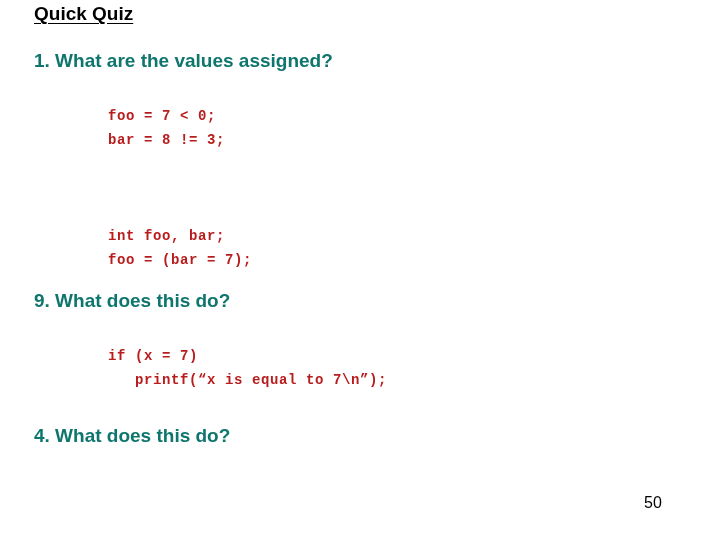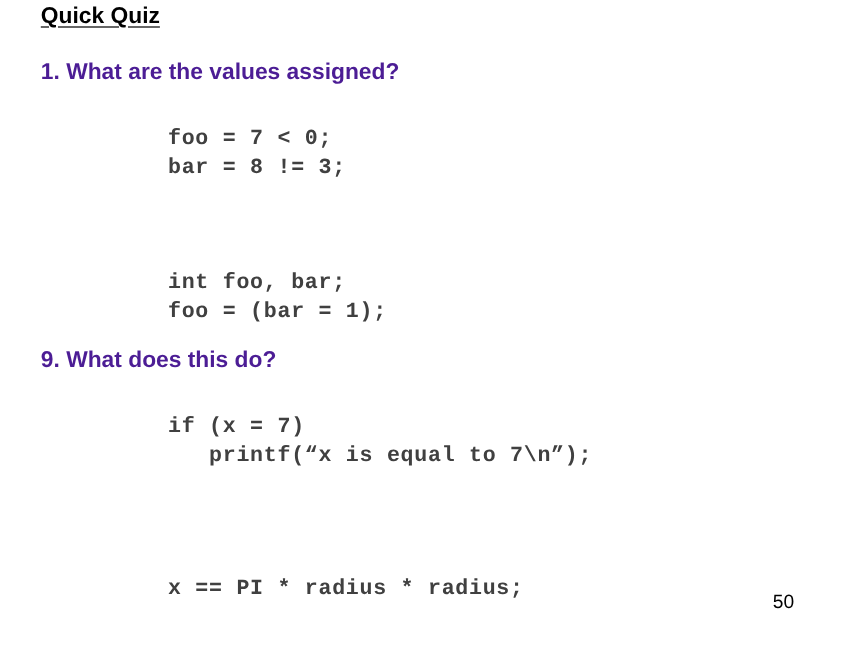--- a/index.html
+++ b/index.html
@@ -38,34 +38,33 @@
   }
 
   .question {
     position: absolute;
     left: 34px;
     font-family: "Liberation Sans", sans-serif;
     font-size: 19px;
     font-weight: bold;
     line-height: 24px;
     white-space: pre;
-    color: #4c1d95;
+    color: #0f766e;
   }
 
   .code-block {
     position: absolute;
     left: 108px;
     font-family: "Liberation Mono", "DejaVu Sans Mono", monospace;
-    font-size: 18px;
+    font-size: 14px;
     font-weight: bold;
     line-height: 24px;
     white-space: pre;
-    color: #404040;
+    color: #b91c1c;
     letter-spacing: 0.6px;
-    margin-left: 32px;
   }
 
   .q1 { top: 49px; }
   .c1 { top: 104px; }
   .q2 { top: 170px; }
   .c2 { top: 224px; }
   .q3 { top: 289px; }
   .c3 { top: 344px; }
   .q4 { top: 424px; }
   .c4 { top: 479px; }
@@ -87,23 +86,23 @@
 
 <div class="slide">
 
   <div class="slide-title">Quick Quiz</div>
 
   <div class="question q1">1. What are the values assigned?</div>
   <div class="code-block c1">foo = 7 &lt; 0;
 bar = 8 != 3;</div>
 
   <div class="code-block c2">int foo, bar;
-foo = (bar = 1);</div>
+foo = (bar = 7);</div>
 
   <div class="question q3">9. What does this do?</div>
   <div class="code-block c3">if (x = 7)
    printf(“x is equal to 7\n”);</div>
 
-  <div class="code-block c4">x == PI * radius * radius;</div>
+  <div class="question q4">4. What does this do?</div>
 
   <div class="page-number">50</div>
 
 </div>
 
 </body></html>

